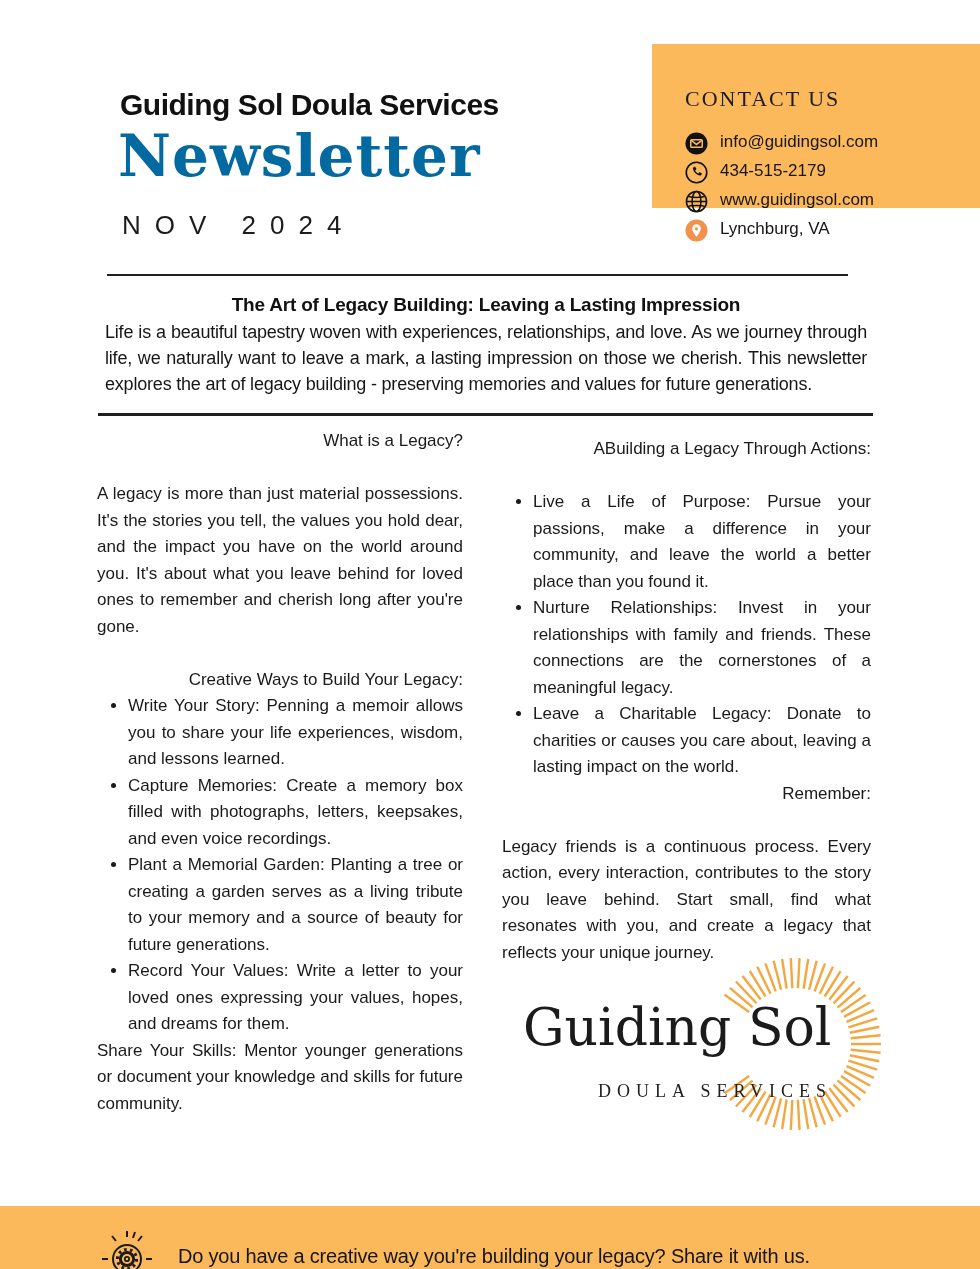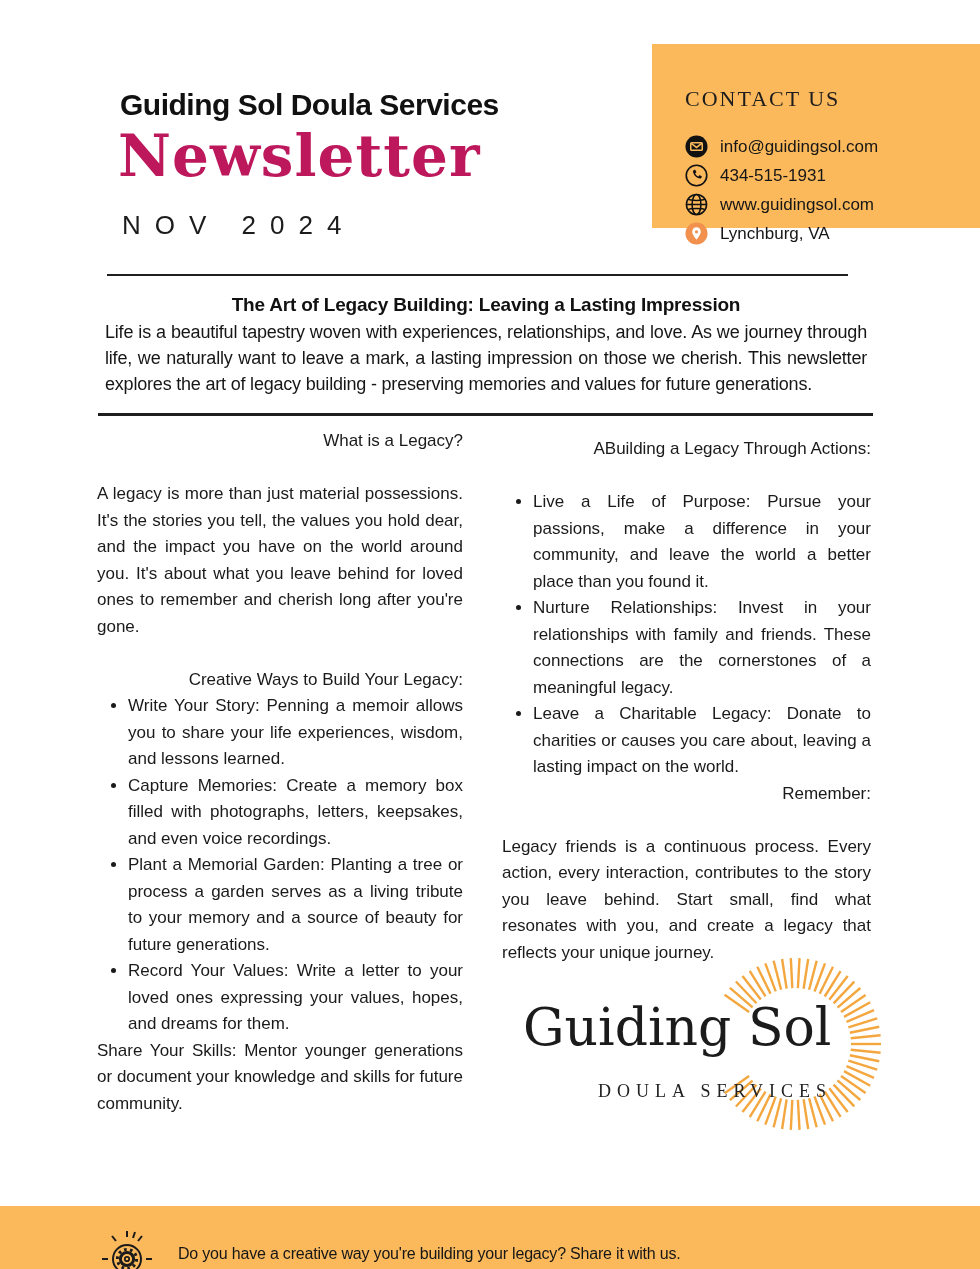--- a/index.html
+++ b/index.html
@@ -22,38 +22,38 @@
   
   .brand-line{
     position:absolute;left:120px;top:44px;
     font-size:30px;font-weight:bold;letter-spacing:-0.5px;
     color:#111;
   }
   .newsletter-title{
     position:absolute;left:118px;top:78px;
     font-family:"DejaVu Serif", serif;
     font-size:58px;font-weight:bold;letter-spacing:1px;
-    color:#be185d;
+    color:#0369a1;
   }
   .issue-date{
     position:absolute;left:122px;top:166px;
     font-size:26px;letter-spacing:14px;color:#1c1c1c;
   }
   
   .contact-box{
-    position:absolute;left:652px;top:0;width:328px;height:184px;
+    position:absolute;left:652px;top:0;width:328px;height:164px;
     background:var(--orange);
   }
   .contact-title{
     position:absolute;left:33px;top:42px;
     font-family:"Liberation Serif", serif;
     font-size:22px;letter-spacing:2px;color:#1d1d1d;
   }
   .contact-list{position:absolute;left:33px;top:88px;list-style:none;}
-  .contact-row{display:flex;align-items:center;height:29px;}
+  .contact-row{display:flex;height:29px;}
   .contact-icon{width:23px;height:23px;flex:0 0 23px;margin-right:12px;display:flex;align-items:center;justify-content:center;}
   .contact-text{font-size:17px;color:#161616;}
   
   .rule{position:absolute;background:#1f1f1f;}
   .rule-top{left:107px;top:230px;width:741px;height:2px;}
   .rule-bottom{left:98px;top:369px;width:775px;height:3px;}
   
   .intro{position:absolute;left:105px;top:250px;width:762px;}
   .intro-title{
     text-align:center;font-size:19px;font-weight:bold;
@@ -85,21 +85,21 @@
     font-size:18px;letter-spacing:6px;color:#222;white-space:nowrap;
   }
   
   .footer{
     position:absolute;left:0;top:1162px;width:980px;height:107px;
     background:var(--orange);
   }
   .bulb-icon{position:absolute;left:100px;top:22px;width:56px;height:64px;}
   .footer-text{
     position:absolute;left:178px;top:39px;
-    font-size:16px;letter-spacing:-0.2px;color:#161616;
+    font-size:20px;letter-spacing:-0.2px;color:#161616;
   }
 </style>
 </head>
 <body>
 
 <div class="page">
 
   <div class="brand-line">Guiding Sol Doula Services</div>
   <div class="newsletter-title">Newsletter</div>
   <div class="issue-date">NOV 2024</div>
@@ -117,21 +117,21 @@
         </span>
         <span class="contact-text">info@guidingsol.com</span>
       </li>
       <li class="contact-row">
         <span class="contact-icon">
           <svg viewBox="0 0 24 24" width="23" height="23">
               <circle cx="12" cy="12" r="10.7" fill="none" stroke="#111" stroke-width="1.7"></circle>
               <path d="M8.4,7.1 l2,-1.3 1.6,2.5 -1.4,1.3 c0.35,1.6 1.8,3.05 3.4,3.4 l1.3,-1.4 2.5,1.6 -1.3,2 c-3.6,0.65 -8.75,-4.5 -8.1,-8.1 z" fill="#111"></path>
             </svg>
         </span>
-        <span class="contact-text">434-515-1931</span>
+        <span class="contact-text">434-515-2179</span>
       </li>
       <li class="contact-row">
         <span class="contact-icon">
           <svg viewBox="0 0 24 24" width="23" height="23" fill="none" stroke="#111" stroke-width="1.6">
               <circle cx="12" cy="12" r="10.5"></circle>
               <ellipse cx="12" cy="12" rx="4.6" ry="10.5"></ellipse>
               <line x1="1.5" y1="12" x2="22.5" y2="12"></line>
               <path d="M3.2,6.5 C5.5,8.2 18.5,8.2 20.8,6.5"></path>
               <path d="M3.2,17.5 C5.5,15.8 18.5,15.8 20.8,17.5"></path>
             </svg>
@@ -160,21 +160,21 @@
 
   <div class="rule rule-bottom"></div>
 
   <div class="col col-left">
     <p class="hd gap-after">What is a Legacy?</p>
     <p class="gap-after">A legacy is more than just material possessions. It's the stories you tell, the values you hold dear, and the impact you have on the world around you. It's about what you leave behind for loved ones to remember and cherish long after you're gone.</p>
     <p class="hd">Creative Ways to Build Your Legacy:</p>
     <ul>
       <li>Write Your Story: Penning a memoir allows you to share your life experiences, wisdom, and lessons learned.</li>
       <li>Capture Memories: Create a memory box filled with photographs, letters, keepsakes, and even voice recordings.</li>
-      <li>Plant a Memorial Garden: Planting a tree or process a garden serves as a living tribute to your memory and a source of beauty for future generations.</li>
+      <li>Plant a Memorial Garden: Planting a tree or creating a garden serves as a living tribute to your memory and a source of beauty for future generations.</li>
       <li>Record Your Values: Write a letter to your loved ones expressing your values, hopes, and dreams for them.</li>
     </ul>
     <p>Share Your Skills: Mentor younger generations or document your knowledge and skills for future community.</p>
   </div>
 
   <div class="col col-right">
     <p class="hd gap-after">ABuilding a Legacy Through Actions:</p>
     <ul>
       <li>Live a Life of Purpose: Pursue your passions, make a difference in your community, and leave the world a better place than you found it.</li>
       <li>Nurture Relationships: Invest in your relationships with family and friends. These connections are the cornerstones of a meaningful legacy.</li>

